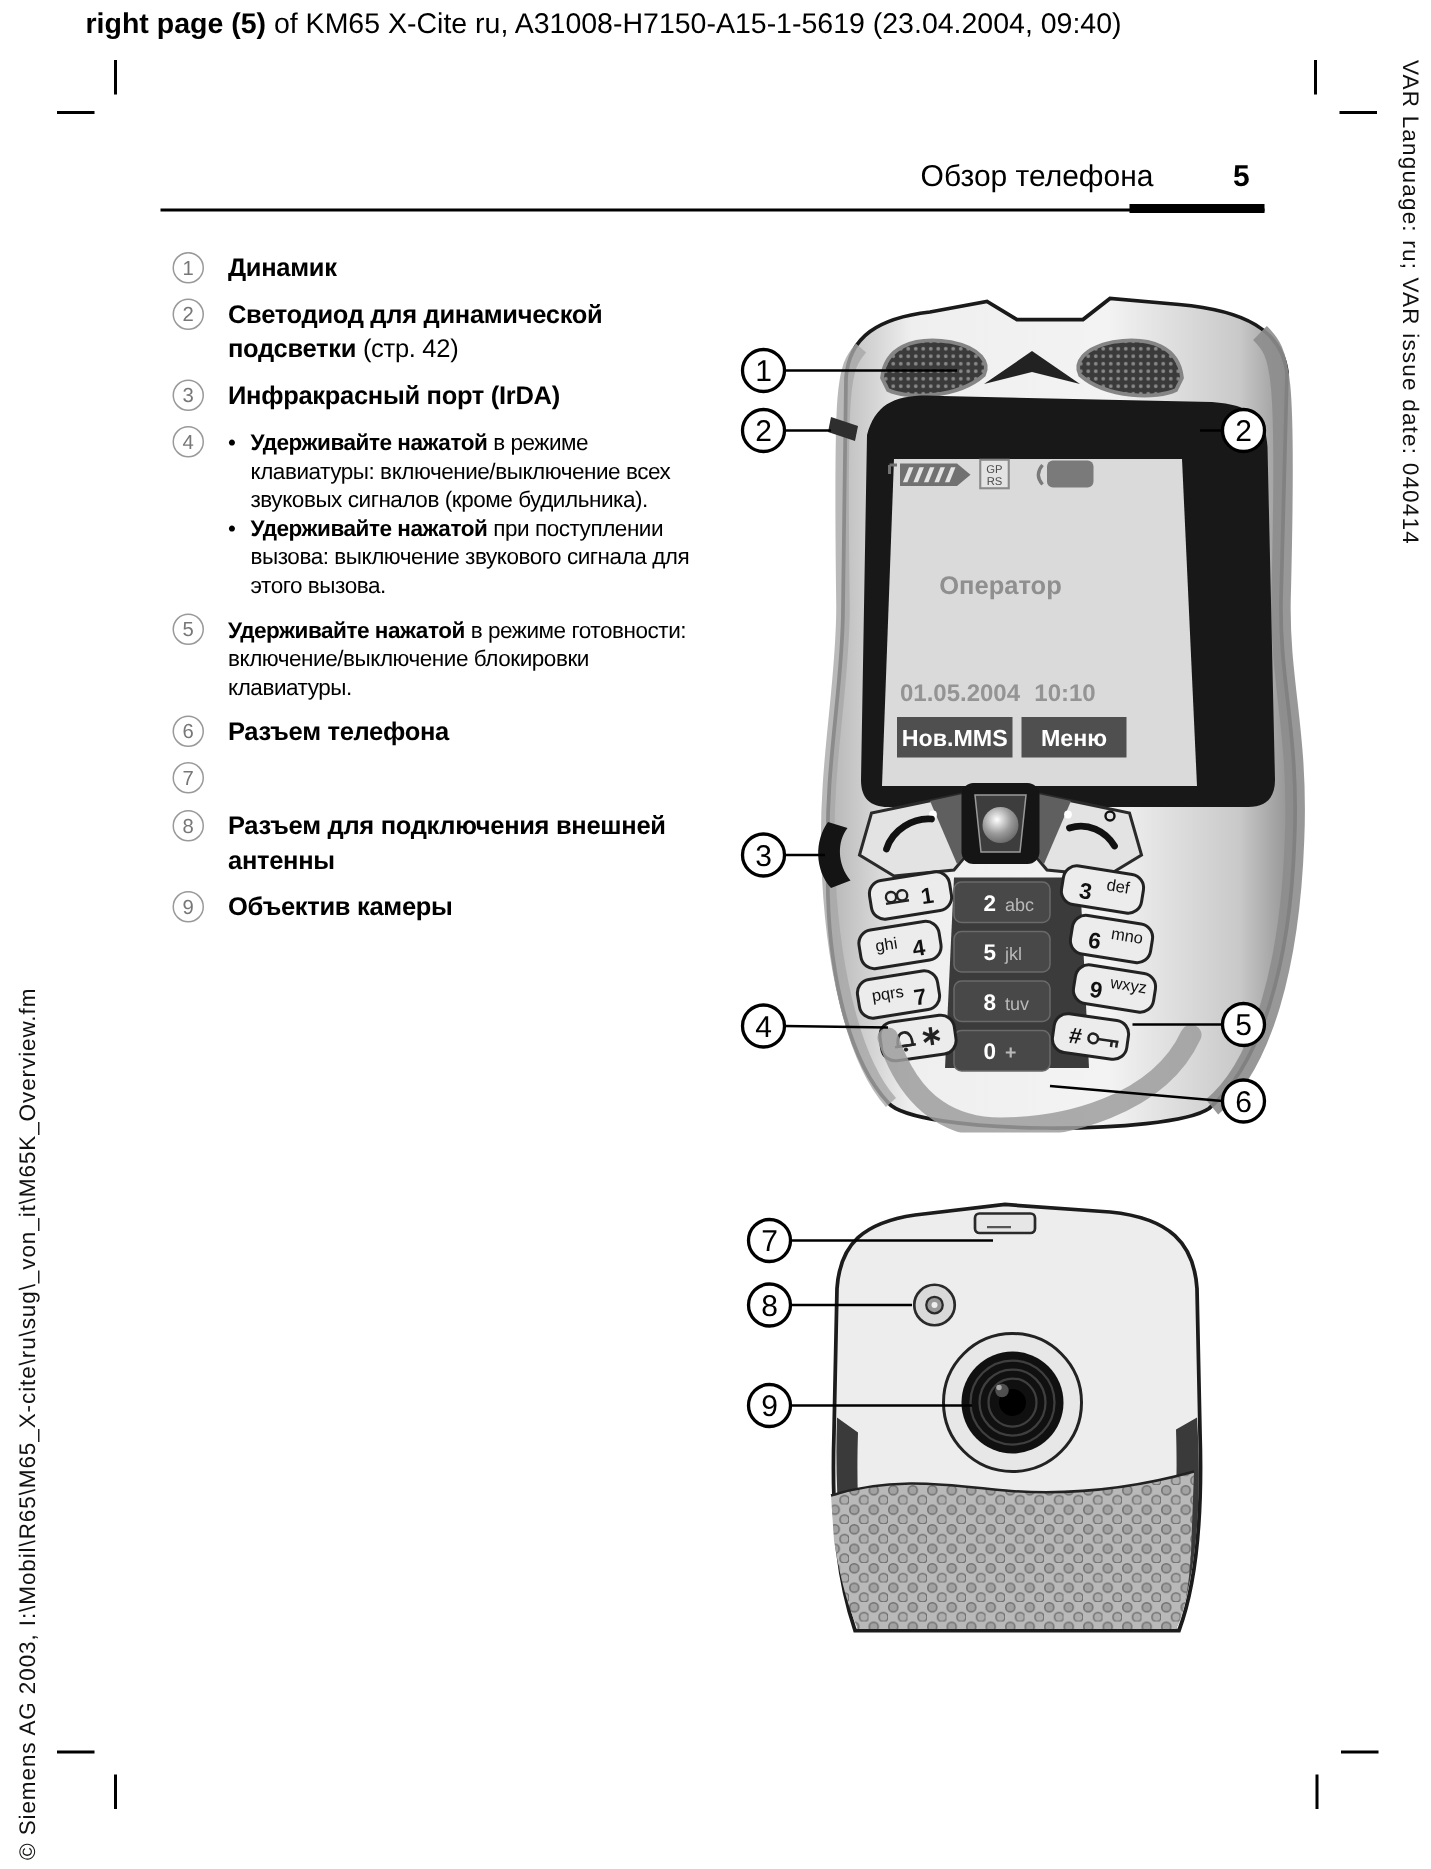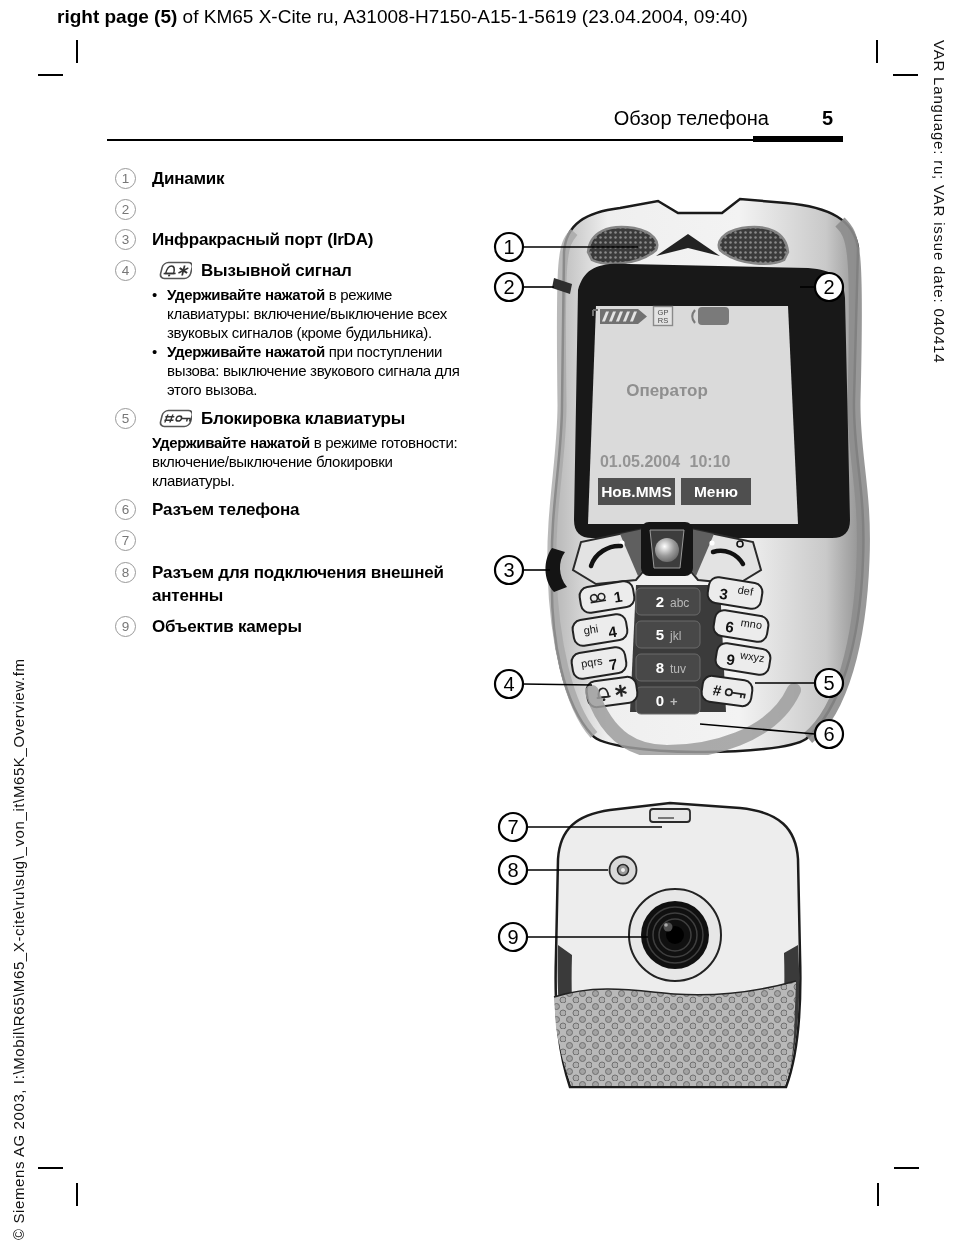--- a/index.html
+++ b/index.html
@@ -73,87 +73,57 @@
         </div>
       <div class="ibody">
           <div class="ititle">Динамик</div>
         </div>
     </div>
 
     <div class="item">
       <div class="numcol">
           <div class="circ">2</div>
         </div>
+      <div class="ibody">
+          <div class="ititle"><span>Светодиод для динамической подсветки</span><span class="suffix"> (стр. 42)</span></div>
+        </div>
     </div>
 
     <div class="item">
       <div class="numcol">
           <div class="circ">3</div>
         </div>
       <div class="ibody">
           <div class="ititle">Инфракрасный порт (IrDA)</div>
         </div>
     </div>
 
     <div class="item">
       <div class="numcol">
           <div class="circ">4</div>
         </div>
       <div class="ibody">
-        <div class="title-row">
-          <svg class="key-ic" width="40" height="22" viewBox="0 0 40 22">
-            <g transform="skewX(-14) translate(8,0)">
-              <rect x="4" y="2.5" width="30" height="16" rx="5" fill="#fff" stroke="#555" stroke-width="1.6"></rect>
-              <g transform="translate(13,10.5)" stroke="#333" stroke-width="1.5" fill="none">
-                <path d="M -4,3 Q -4,-4.5 0,-4.5 Q 4,-4.5 4,3 Z"></path>
-                  <path d="M -6,3 H 6"></path>
-                  <circle cx="0" cy="5" r="1.1" fill="#333" stroke="none"></circle>
-              </g>
-              <g transform="translate(26,10.5)" stroke="#333" stroke-width="1.8">
-                <path d="M 0,-5 V 5"></path>
-                  <path d="M -4.3,-2.5 L 4.3,2.5"></path>
-                  <path d="M 4.3,-2.5 L -4.3,2.5"></path>
-              </g>
-            </g>
-          </svg>
-          <span class="ititle">Вызывной сигнал</span>
-        </div>
         <div class="bullets">
           <div class="bullet">
             <span class="dot">•</span>
             <span class="btext"><b>Удерживайте нажатой</b><span> в режиме клавиатуры: включение/выключение всех звуковых сигналов (кроме будильника).</span></span>
           </div>
           <div class="bullet">
             <span class="dot">•</span>
             <span class="btext"><b>Удерживайте нажатой</b><span> при поступлении вызова: выключение звукового сигнала для этого вызова.</span></span>
           </div>
         </div>
       </div>
     </div>
 
     <div class="item">
       <div class="numcol">
           <div class="circ">5</div>
         </div>
       <div class="ibody">
-        <div class="title-row">
-          <svg class="key-ic" width="40" height="22" viewBox="0 0 40 22">
-            <g transform="skewX(-14) translate(8,0)">
-              <rect x="4" y="2.5" width="30" height="16" rx="5" fill="#fff" stroke="#555" stroke-width="1.6"></rect>
-              <g transform="translate(12,10.5)" stroke="#333" stroke-width="1.5">
-                <path d="M -2.5,-4 L -3.5,4 M 2.5,-4 L 1.5,4 M -4.5,-1.7 H 4.5 M -4.5,1.7 H 4.5"></path>
-              </g>
-              <g transform="translate(24,10.5)" stroke="#333" stroke-width="1.5" fill="none">
-                <circle cx="-2.5" cy="0" r="2.6"></circle>
-                  <path d="M 0,0 H 9 M 6,0 V 3 M 9,0 V 3"></path>
-              </g>
-            </g>
-          </svg>
-          <span class="ititle">Блокировка клавиатуры</span>
-        </div>
         <div class="para"><b>Удерживайте нажатой</b><span> в режиме готовности: включение/выключение блокировки клавиатуры.</span></div>
       </div>
     </div>
 
     <div class="item">
       <div class="numcol">
           <div class="circ">6</div>
         </div>
       <div class="ibody">
         <div class="ititle">Разъем телефона</div>

